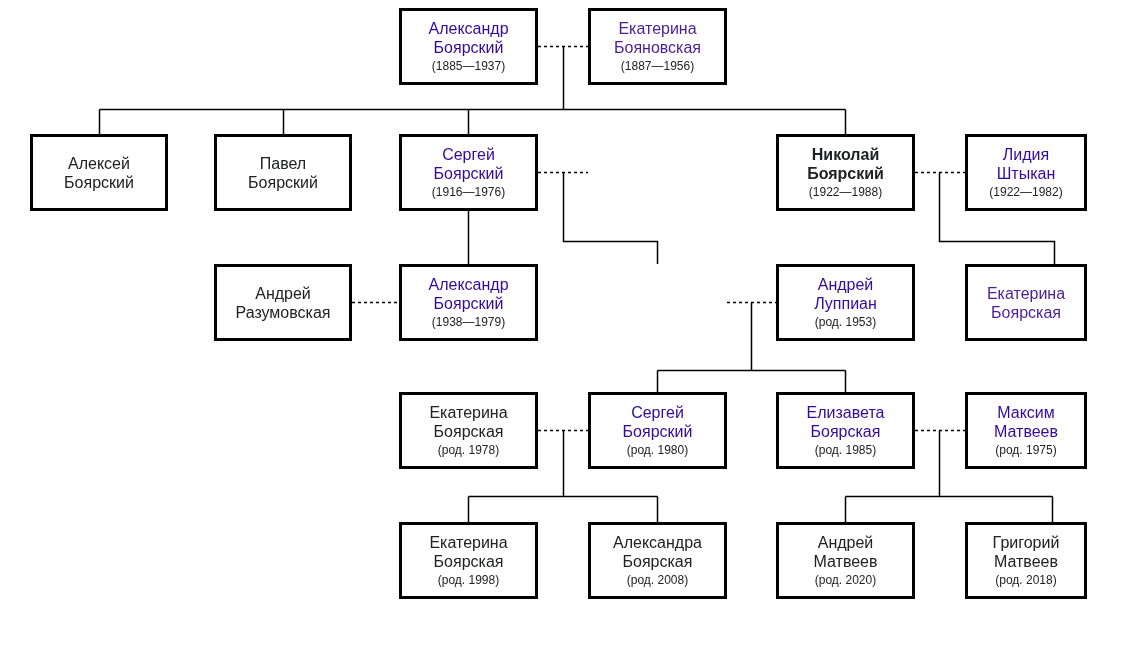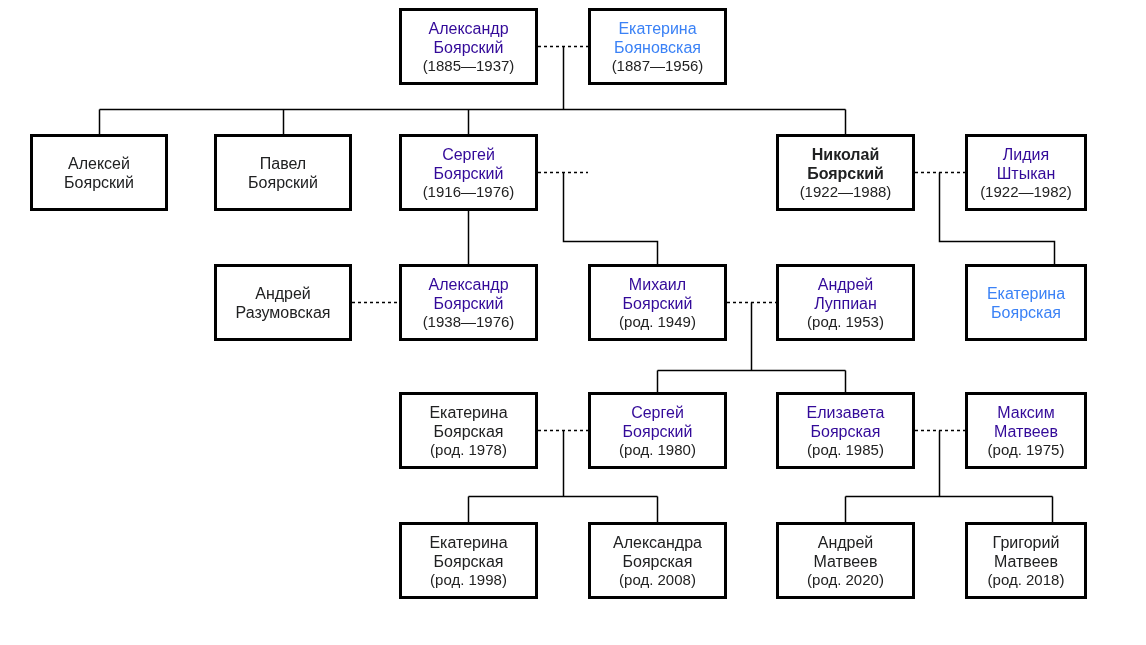--- a/index.html
+++ b/index.html
@@ -6,23 +6,23 @@
   body{width:1146px;height:645px;position:relative;overflow:hidden;
        font-family:"Liberation Sans",sans-serif;}
   .canvas{position:absolute;left:0;top:0;width:1146px;height:645px;}
   svg.wires{position:absolute;left:0;top:0;z-index:1;}
   .node{position:absolute;height:77px;box-sizing:border-box;border:3px solid #000;
         background:#fff;z-index:2;display:flex;flex-direction:column;
         align-items:center;justify-content:center;text-align:center;}
   .pname{font-size:16px;line-height:19px;color:#202122;width:min-content;
          white-space:normal;text-align:center;}
   .pname.link{color:#330a99;}
-  .pname.red{color:#3b82f6;}
+  .pname.red{color:#4c1d95;}
   .pname.bold{font-weight:bold;color:#202122;}
-  .pyears{font-size:15px;line-height:18px;color:#222;white-space:nowrap;}
+  .pyears{font-size:12px;line-height:18px;color:#222;white-space:nowrap;}
   .w138{width:138px;} .w139{width:139px;} .w122{width:122px;}
 </style>
 </head>
 <body>
 
 <div class="canvas">
 
   <svg class="wires" width="1146" height="645" viewBox="0 0 1146 645">
 
     <path d="M563.5 46 V109.5 M99.5 109.5 H845.5 M99.5 109.5 V134 M283.5 109.5 V134 M468.5 109.5 V134 M845.5 109.5 V134" fill="none" stroke="#000" stroke-width="1.5"></path>
@@ -71,25 +71,21 @@
     <span class="pname link">Лидия Штыкан</span>
     <div class="pyears">(1922—1982)</div>
   </div>
 
   <div class="node w138" style="left:214px;top:264px">
     <span class="pname plain">Андрей Разумовская</span>
     <div class="pyears"></div>
   </div>
   <div class="node w139" style="left:399px;top:264px">
     <span class="pname link">Александр Боярский</span>
-    <div class="pyears">(1938—1976)</div>
-  </div>
-  <div class="node w139" style="left:588px;top:264px">
-    <span class="pname link">Михаил Боярский</span>
-    <div class="pyears">(род. 1949)</div>
+    <div class="pyears">(1938—1979)</div>
   </div>
   <div class="node w139" style="left:776px;top:264px">
     <span class="pname link">Андрей Луппиан</span>
     <div class="pyears">(род. 1953)</div>
   </div>
   <div class="node w122" style="left:965px;top:264px">
     <span class="pname red">Екатерина Боярская</span>
     <div class="pyears"></div>
   </div>
 

